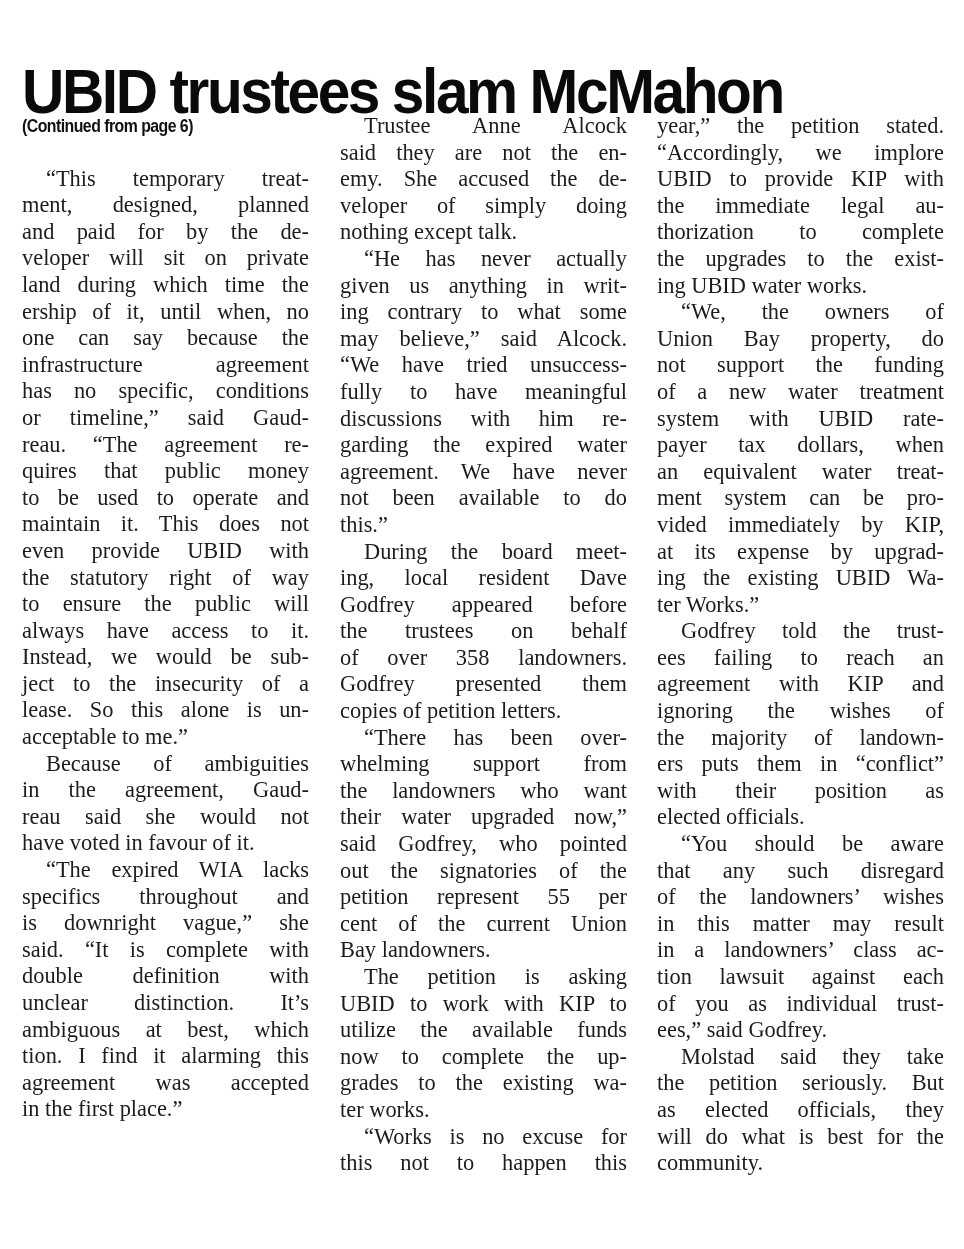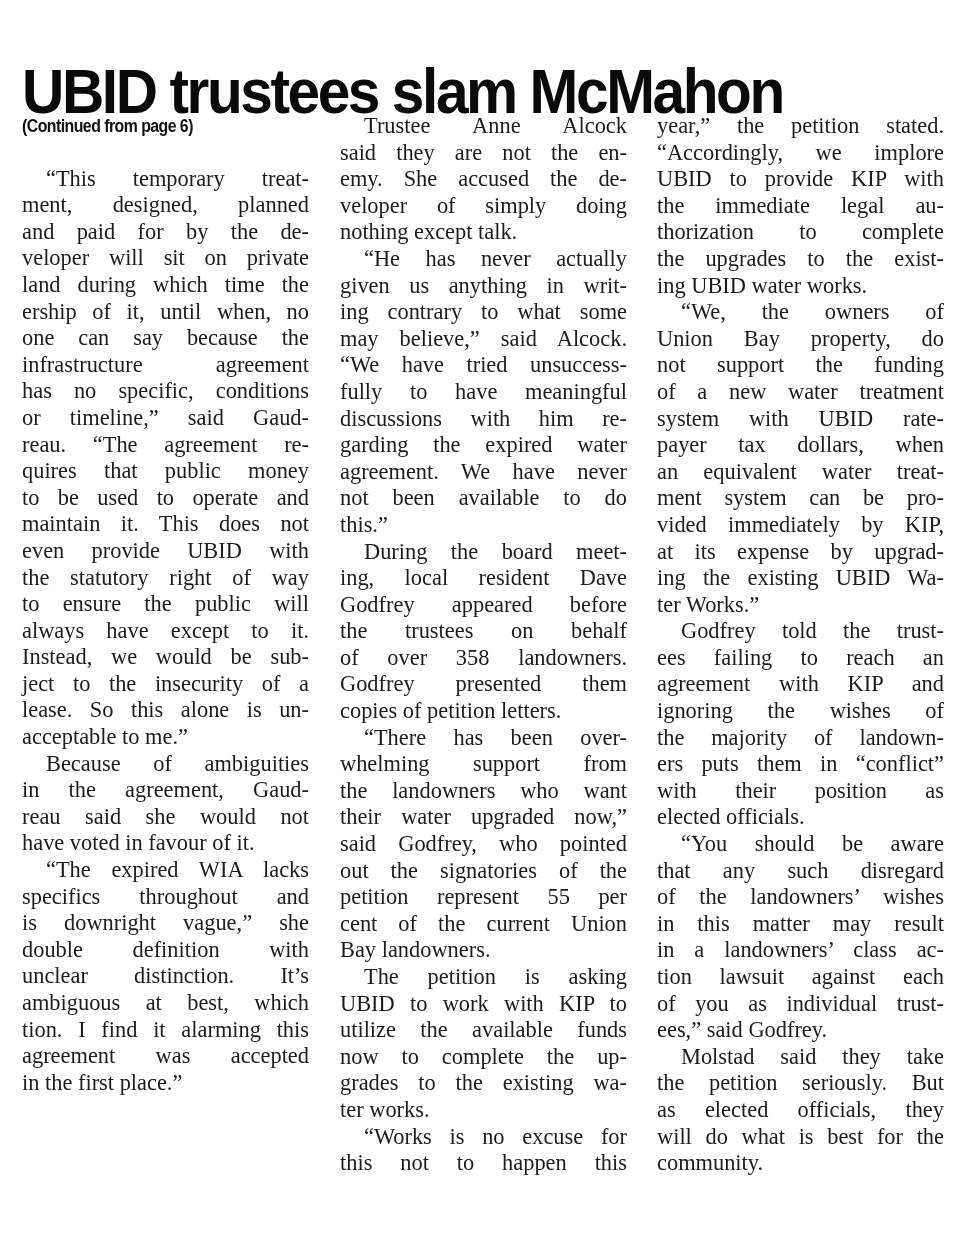--- a/index.html
+++ b/index.html
@@ -45,32 +45,33 @@
       <span class="line">infrastructure agreement</span>
       <span class="line">has no specific, conditions</span>
       <span class="line">or timeline,” said Gaud-</span>
       <span class="line">reau. “The agreement re-</span>
       <span class="line">quires that public money</span>
       <span class="line">to be used to operate and</span>
       <span class="line">maintain it. This does not</span>
       <span class="line">even provide UBID with</span>
       <span class="line">the statutory right of way</span>
       <span class="line">to ensure the public will</span>
-      <span class="line">always have except to it.</span>
+      <span class="line">always have access to it.</span>
       <span class="line">Instead, we would be sub-</span>
       <span class="line">ject to the insecurity of a</span>
       <span class="line">lease. So this alone is un-</span>
       <span class="line last">acceptable to me.”</span>
       <span class="line indent">Because of ambiguities</span>
       <span class="line">in the agreement, Gaud-</span>
       <span class="line">reau said she would not</span>
       <span class="line last">have voted in favour of it.</span>
       <span class="line indent">“The expired WIA lacks</span>
       <span class="line">specifics throughout and</span>
       <span class="line">is downright vague,” she</span>
+      <span class="line">said. “It is complete with</span>
       <span class="line">double definition with</span>
       <span class="line">unclear distinction. It’s</span>
       <span class="line">ambiguous at best, which</span>
       <span class="line">tion. I find it alarming this</span>
       <span class="line">agreement was accepted</span>
       <span class="line last">in the first place.”</span>
     </div>
 </div>
 <div class="col col2">
   <div class="lines">

